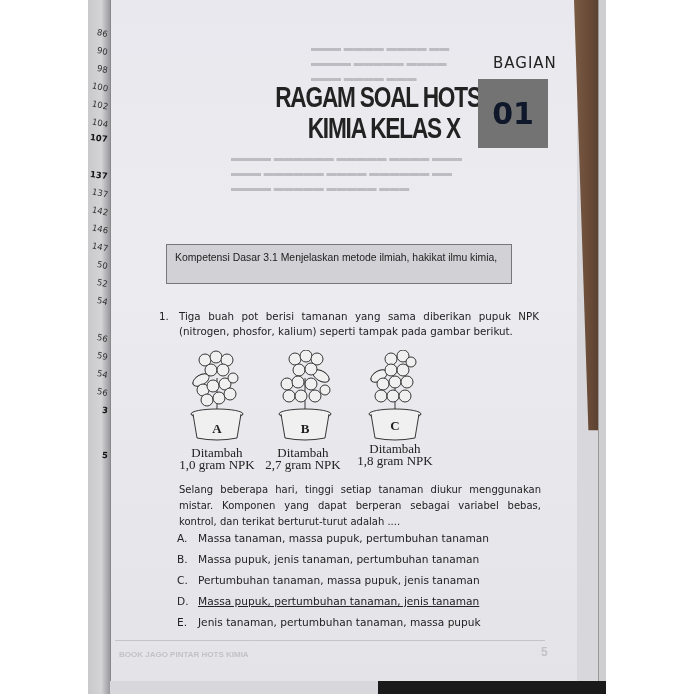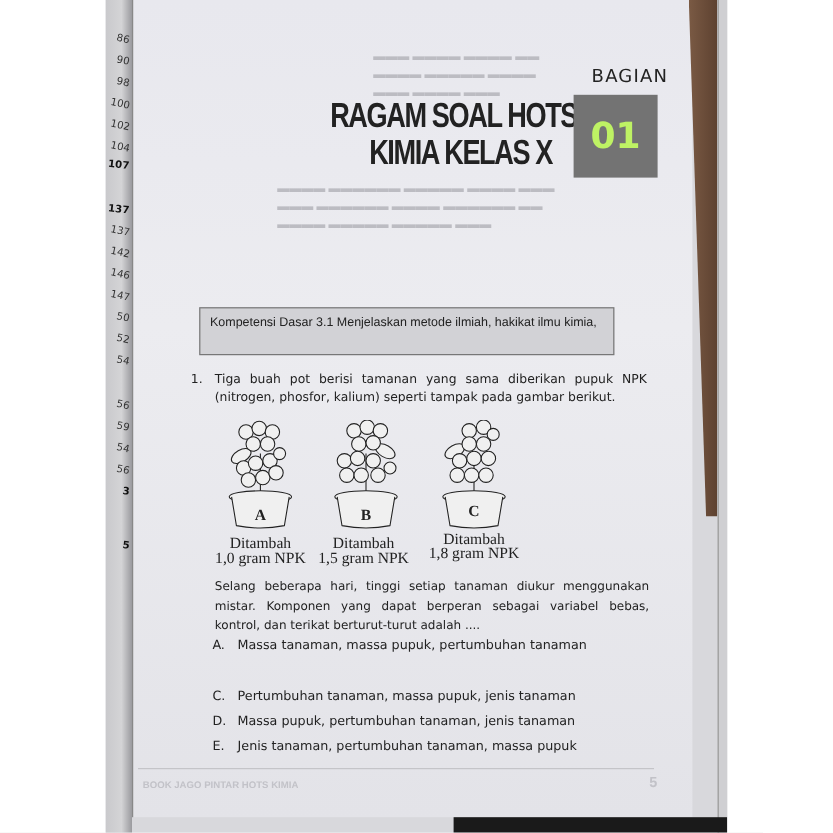--- a/index.html
+++ b/index.html
@@ -9,22 +9,22 @@
   .left-strip .num{position:absolute;right:2px;font-size:8.5px;color:#333;transform:rotate(12deg);font-family:"DejaVu Sans",sans-serif;}
   .left-strip .num.b{font-weight:bold;color:#111;transform:rotate(6deg);}
   .page{position:absolute;left:22px;top:0;width:466px;height:681px;background:linear-gradient(180deg,#e8e8ee 0%,#ececf0 40%,#e3e3e8 100%);border-left:1px solid #888;}
   .wedge{position:absolute;left:486px;top:0;width:24px;height:694px;background:linear-gradient(90deg,#7a5a44,#5d4130);clip-path:polygon(0 0,100% 0,100% 62%,60% 62%);}
   .right-strip{position:absolute;left:510px;top:0;width:8px;height:694px;background:#cfcfd2;border-left:1px solid #999;}
   .bottom-dark{position:absolute;left:290px;top:681px;width:228px;height:13px;background:#1a1a1a;}
   .ghost{position:absolute;color:#bcbcc2;font-size:10px;line-height:15px;font-family:"Liberation Sans",sans-serif;}
   .title-block{position:absolute;left:112px;top:82px;text-align:right;width:237px;}
   .title-line{font-family:"Liberation Sans",sans-serif;font-weight:bold;font-size:29px;line-height:31px;color:#222;letter-spacing:-1.5px;transform:scaleX(0.78);transform-origin:right center;white-space:nowrap;}
   .bagian{position:absolute;left:366px;top:54px;font-family:"DejaVu Sans",sans-serif;font-size:15px;letter-spacing:1px;color:#222;margin-left:16px;}
-  .num-box{position:absolute;left:367px;top:79px;width:70px;height:69px;background:#737373;display:flex;align-items:center;justify-content:center;color:#bef264;font-family:"DejaVu Sans",sans-serif;font-weight:bold;font-size:30px;}
-  .kd-box{position:absolute;left:55px;top:256px;width:346px;height:40px;background:#d2d2d6;border:1px solid #777;padding:6px 0 0 8px;box-sizing:border-box;font-family:"Liberation Sans",sans-serif;font-size:10.4px;line-height:14px;color:#222;}
+  .num-box{position:absolute;left:367px;top:79px;width:70px;height:69px;background:#737373;display:flex;align-items:center;justify-content:center;color:#0f172a;font-family:"DejaVu Sans",sans-serif;font-weight:bold;font-size:30px;}
+  .kd-box{position:absolute;left:55px;top:244px;width:346px;height:40px;background:#d2d2d6;border:1px solid #777;padding:6px 0 0 8px;box-sizing:border-box;font-family:"Liberation Sans",sans-serif;font-size:10.4px;line-height:14px;color:#222;}
   .q{position:absolute;font-family:"DejaVu Sans",sans-serif;font-size:10.3px;color:#222;line-height:15px;}
   .qnum{left:48px;top:309px;}
   .qtext{left:68px;top:309px;width:360px;text-align:justify;}
   .plant{position:absolute;top:350px;width:68px;}
   .pot-cap{position:absolute;font-family:"Liberation Serif",serif;font-size:13px;color:#222;text-align:center;line-height:12px;}
   .body-text{position:absolute;left:68px;top:482px;width:362px;font-family:"DejaVu Sans",sans-serif;font-size:10px;line-height:16px;color:#222;text-align:justify;}
   .opt{position:absolute;left:66px;font-family:"DejaVu Sans",sans-serif;font-size:10.6px;color:#222;}
   .opt .l{display:inline-block;width:21px;}
   .footer-line{position:absolute;left:4px;top:640px;width:430px;border-top:1px solid #c4c4c8;}
   .footer-text{position:absolute;left:8px;top:650px;font-size:8px;color:#c2c2c8;font-weight:bold;font-family:"Liberation Sans",sans-serif;}
@@ -146,32 +146,33 @@
     <div class="pot-cap" style="left:95px;top:423px;width:22px;font-weight:bold;font-size:13px;">A</div>
     <div class="pot-cap" style="left:183px;top:423px;width:22px;font-weight:bold;font-size:13px;">B</div>
     <div class="pot-cap" style="left:273px;top:420px;width:22px;font-weight:bold;font-size:13px;">C</div>
 
     <div class="pot-cap" style="left:66px;top:447px;width:80px;">
       <div>Ditambah</div>
       <div>1,0 gram NPK</div>
     </div>
     <div class="pot-cap" style="left:152px;top:447px;width:80px;">
       <div>Ditambah</div>
-      <div>1,5 gram NPK</div>
+      <div>2,7 gram NPK</div>
     </div>
     <div class="pot-cap" style="left:244px;top:443px;width:80px;">
       <div>Ditambah</div>
       <div>1,8 gram NPK</div>
     </div>
 
     <div class="body-text">Selang beberapa hari, tinggi setiap tanaman diukur menggunakan mistar. Komponen yang dapat berperan sebagai variabel bebas, kontrol, dan terikat berturut-turut adalah ....</div>
 
     <div class="opt" style="top:532px;"><span class="l">A.</span><span>Massa tanaman, massa pupuk, pertumbuhan tanaman</span></div>
+    <div class="opt" style="top:553px;"><span class="l">B.</span><span>Massa pupuk, jenis tanaman, pertumbuhan tanaman</span></div>
     <div class="opt" style="top:574px;"><span class="l">C.</span><span>Pertumbuhan tanaman, massa pupuk, jenis tanaman</span></div>
-    <div class="opt" style="top:595px;"><span class="l">D.</span><span>Massa pupuk, pertumbuhan tanaman, jenis tanaman</span></div>
+    <div class="opt" style="top:595px;text-decoration:underline;"><span class="l">D.</span><span>Massa pupuk, pertumbuhan tanaman, jenis tanaman</span></div>
     <div class="opt" style="top:616px;"><span class="l">E.</span><span>Jenis tanaman, pertumbuhan tanaman, massa pupuk</span></div>
 
     <div class="footer-line"></div>
     <div class="footer-text">BOOK JAGO PINTAR HOTS KIMIA</div>
     <div class="footer-page">5</div>
   </div>
 
   <div class="wedge"></div>
   <div class="right-strip"></div>
   <div class="bottom-dark"></div>

